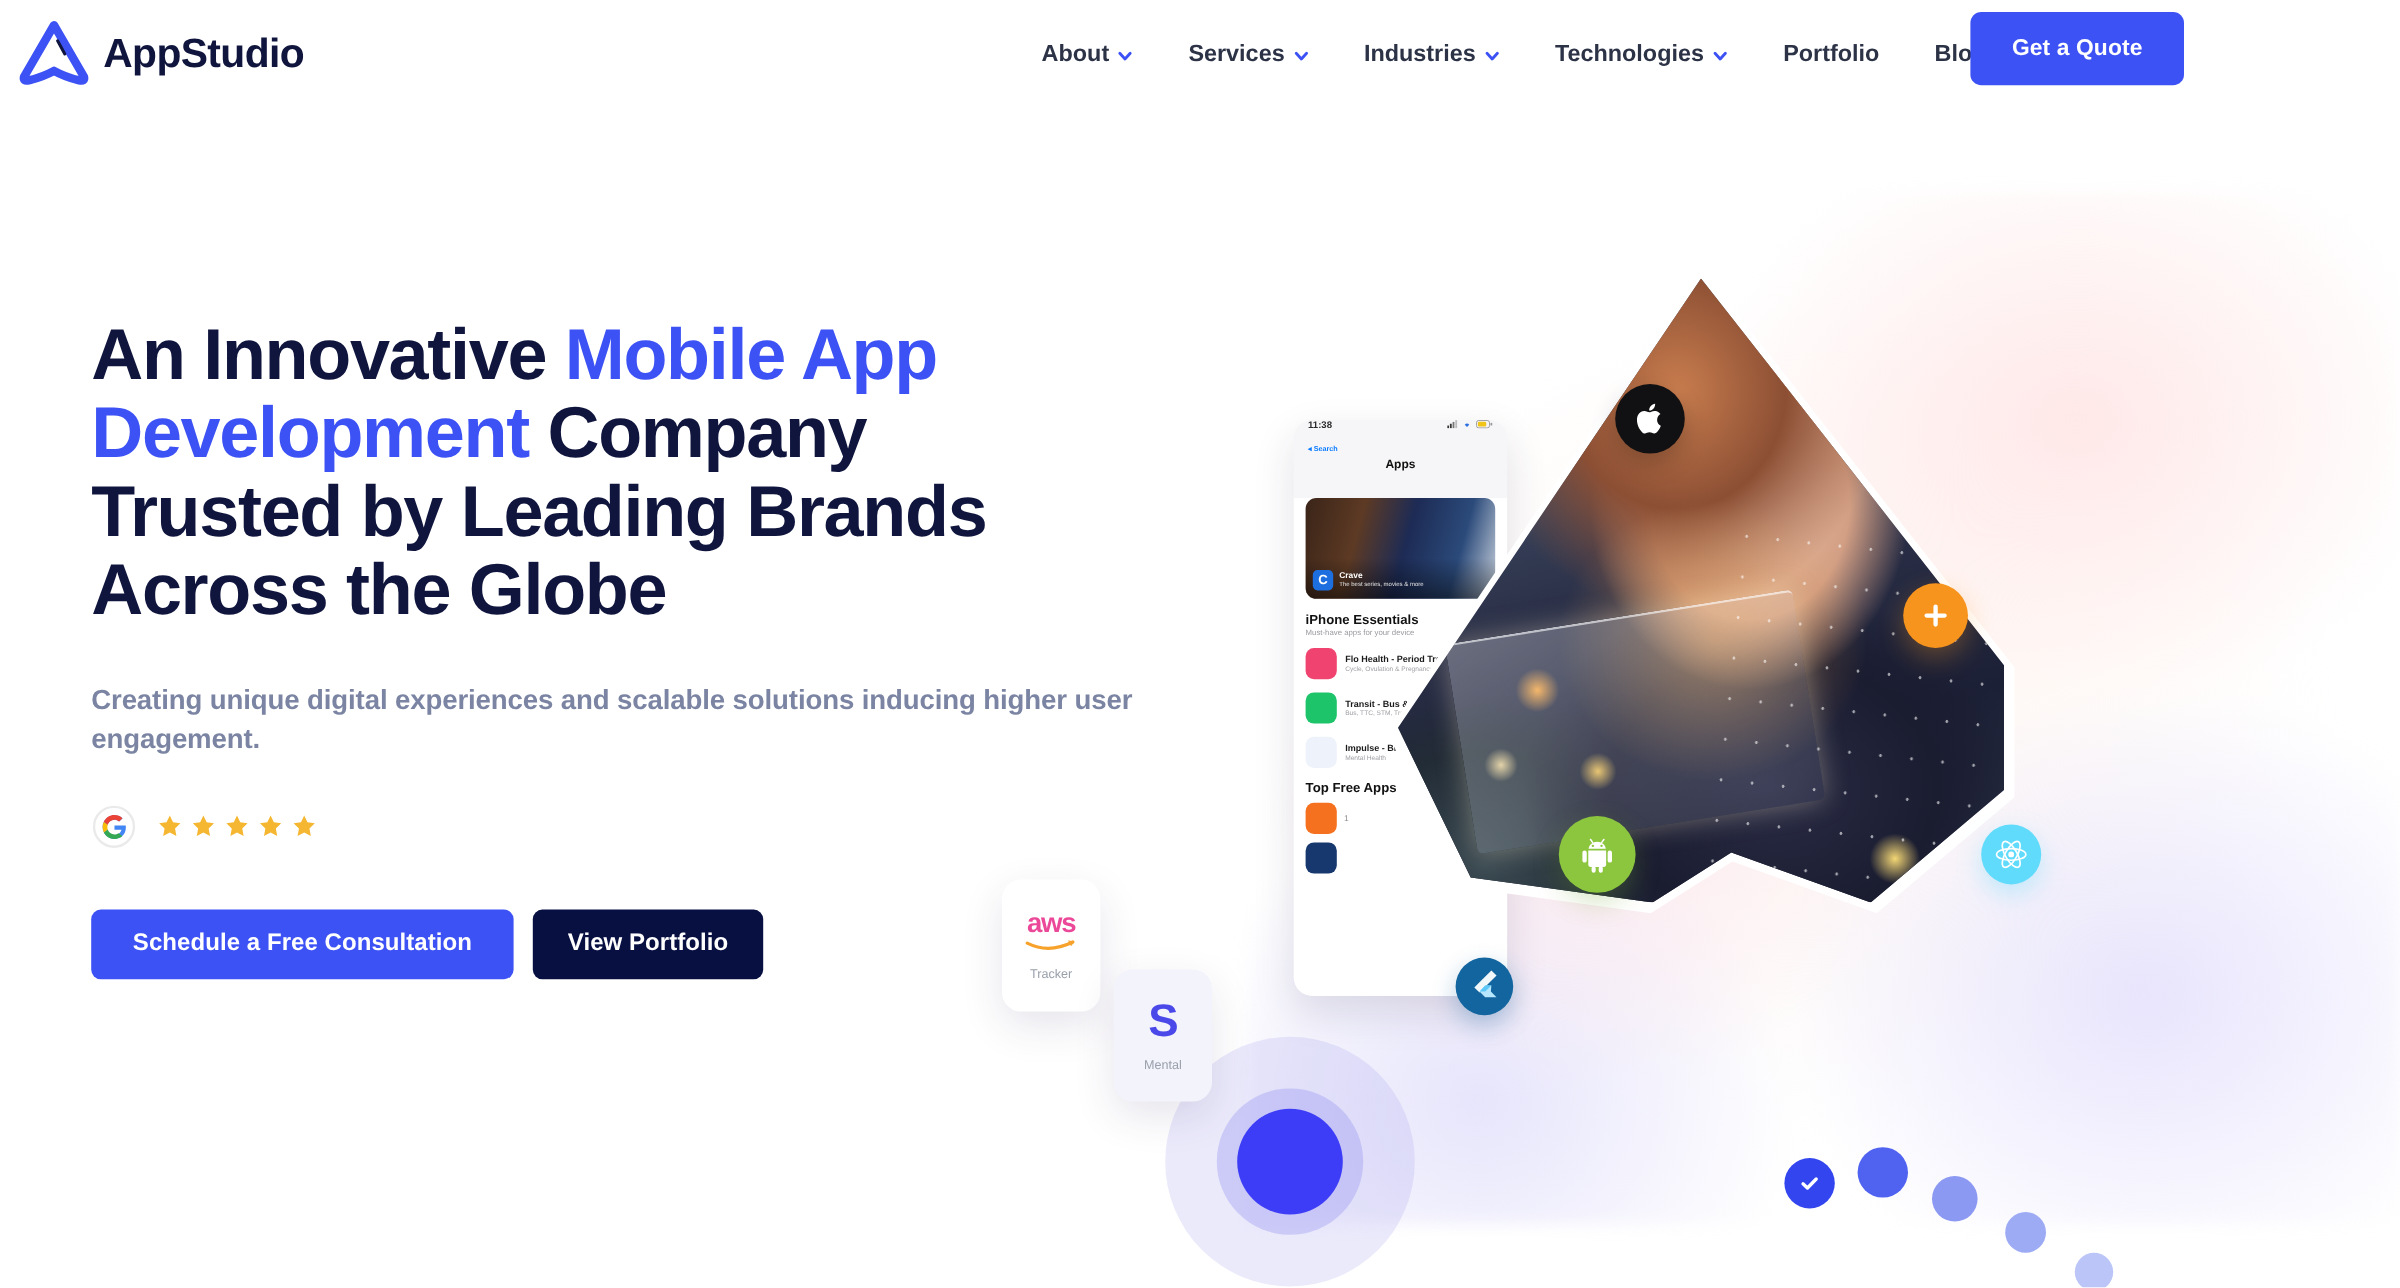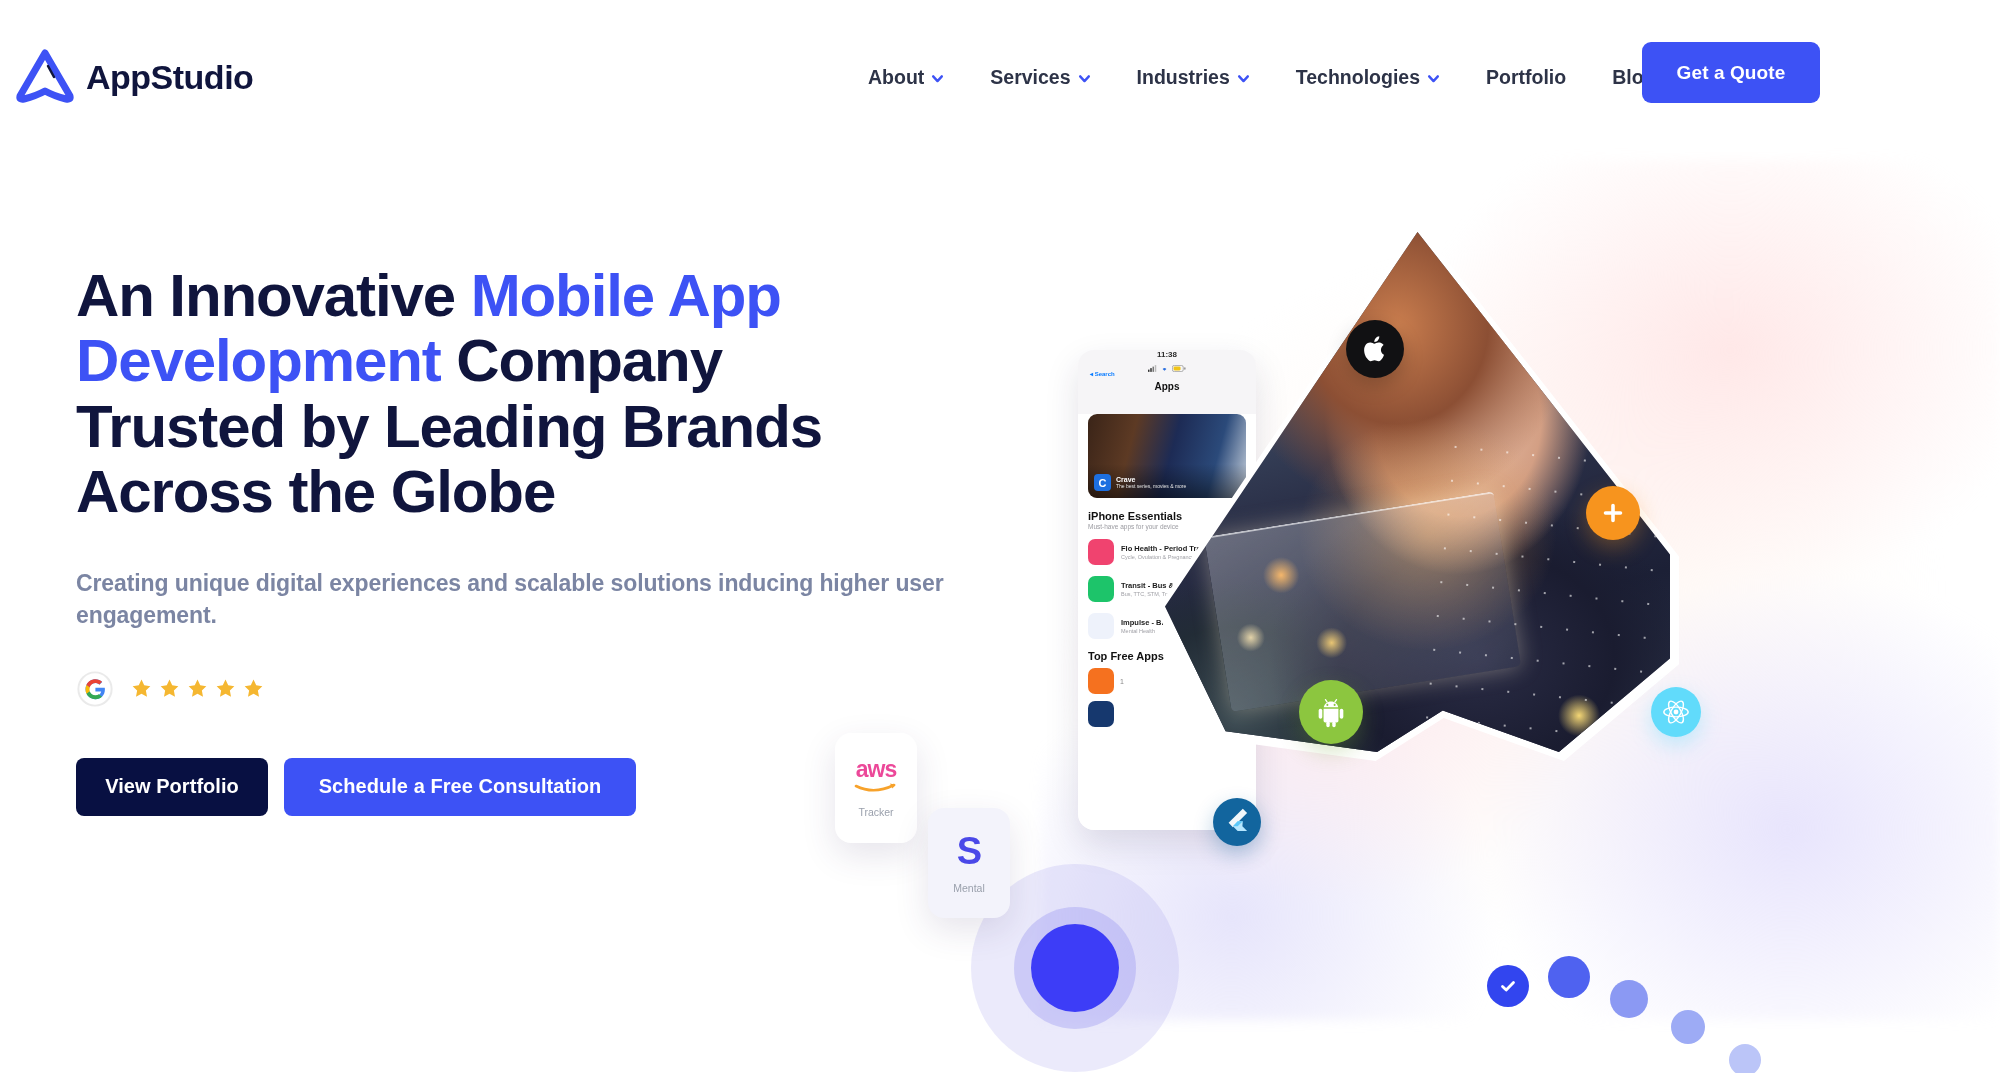--- a/index.html
+++ b/index.html
@@ -7,21 +7,21 @@
   body {
     font-family:"Liberation Sans", sans-serif;
     background:#ffffff;
     -webkit-font-smoothing:antialiased;
   }
   .page { position:relative; width:2000px; height:1073px; overflow:hidden; background:#fff; }
 
   
   .header {
     position:absolute; top:0; left:0; width:1840px; height:90px;
-    display:flex; align-items:center; z-index:60; background:#fff;margin-top:32px;
+    display:flex; align-items:center; z-index:60; background:#fff;
   }
   .logo-wrap { display:flex; align-items:center; margin-left:14px; gap:10px; }
   .logo-mark { width:62px; height:62px; position:relative; }
   .logo-text { font-size:34px; font-weight:700; color:#10153d; letter-spacing:-0.5px; }
 
   .nav { position:absolute; left:845px; top:0; height:90px; display:flex; align-items:center; gap:0px;text-align:center; }
   .nav-item {
     display:flex; align-items:center; gap:7px;
     font-size:19.5px; font-weight:600; color:#2d3347;
     padding:0 23px; cursor:pointer; white-space:nowrap;
@@ -87,22 +87,22 @@
     filter:blur(6px);
   }
 
   
   .phone {
     position:absolute; left:78px; top:230px; width:178px; height:480px;
     background:#f6f5f7; border-radius:16px; overflow:hidden;
     box-shadow:0 14px 34px rgba(40,30,70,0.13);
   }
   .ph-status {
-    height:24px; display:flex; align-items:center; justify-content:space-between;
-    padding:0 12px; font-size:8px; color:#2b2b2b; font-weight:700;flex-direction:column;
+    height:24px; display:flex; align-items:flex-start; justify-content:space-between;
+    padding:0 12px; font-size:8px; color:#2b2b2b; font-weight:700;
   }
   .ph-status .r { display:flex; align-items:center; gap:3px; }
   .ph-back { font-size:6px; color:#0a7cff; padding:0 12px; font-weight:600; margin-top:-4px;}
   .ph-title { text-align:center; font-size:10px; font-weight:700; color:#111; padding:4px 0 22px; }
   .ph-body { background:#fff; height:100%; padding:0 10px; }
   .ph-hero-card {
     height:84px; border-radius:9px; margin-bottom:12px; overflow:hidden; position:relative;
     background:linear-gradient(105deg,#3a2418 0%, #5d3a24 28%, #1d2b55 52%, #2b4a7a 78%, #c9d2dd 100%);
   }
   .ph-hero-card::after{
@@ -289,22 +289,22 @@
           <span class="star"><svg width="21" height="21" viewBox="0 0 24 24">
                 <path fill="#f5b731" d="M12 1.8l3.1 6.5 7 1-5.1 5 1.3 7L12 18l-6.3 3.3 1.3-7-5.1-5 7-1z"></path>
               </svg></span>
           <span class="star"><svg width="21" height="21" viewBox="0 0 24 24">
                 <path fill="#f5b731" d="M12 1.8l3.1 6.5 7 1-5.1 5 1.3 7L12 18l-6.3 3.3 1.3-7-5.1-5 7-1z"></path>
               </svg></span>
         </span>
       </div>
 
       <div class="cta-row">
+        <button class="btn btn-blue">Schedule a Free Consultation</button>
         <button class="btn btn-dark">View Portfolio</button>
-        <button class="btn btn-blue">Schedule a Free Consultation</button>
       </div>
     </div>
 
     <div class="hero-visual">
       <div class="bg-blob"></div>
 
       <div class="conc"></div>
       <div class="conc2"></div>
       <div class="conc3"></div>
 

